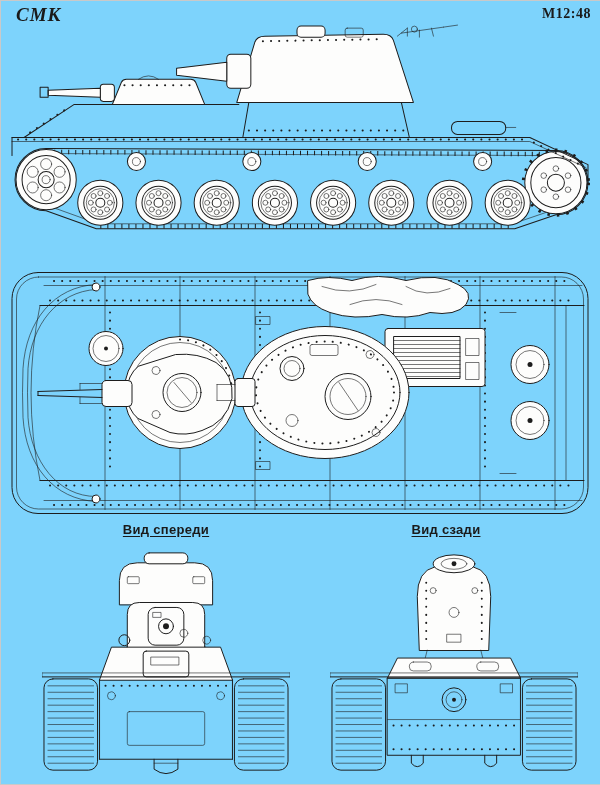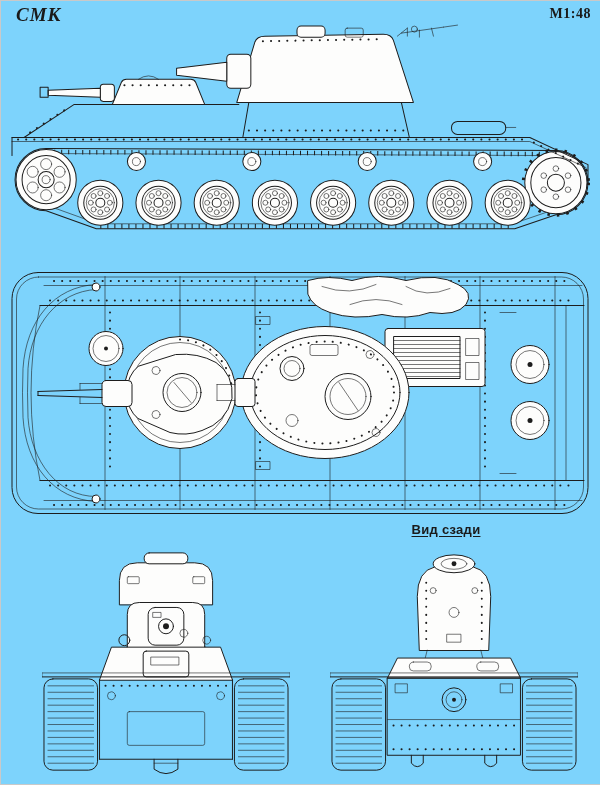--- a/index.html
+++ b/index.html
@@ -25,21 +25,21 @@
   .riv{fill:none;stroke:#1d1d1d;stroke-width:2;stroke-dasharray:.1 8;stroke-linecap:round;}
   .tick{fill:none;stroke:#1d1d1d;stroke-width:4.5;stroke-dasharray:1 6;}
   .tick2{fill:none;stroke:#1d1d1d;stroke-width:3;stroke-dasharray:2.5 7;}
 </style>
 </head>
 <body>
 
 <div class="page">
 
   <div class="hdr-left">СМК</div>
-  <div class="hdr-right">M1:48</div>
+  <div class="hdr-right">M12:48</div>
 
   <figure class="fig-side">
     <svg viewBox="0 0 580 225" xmlns="http://www.w3.org/2000/svg">
       <defs>
         <g id="rw">
           <circle r="22.5" class="ln wfill"></circle>
             <circle r="16.5" class="ln"></circle>
             <circle r="14" class="ln thin"></circle>
           <circle r="4.5" class="ln"></circle>
           <circle cx="0" cy="-9.5" r="2.5" class="ln thin"></circle>
@@ -229,20 +229,21 @@
 
       <g>
         <path class="ln thin" d="M86 14 C44 16 16 50 13 98 Q12 122 13 147 C16 195 44 229 86 231"></path>
         <path class="ln thin" d="M86 19 C48 21 21 54 18 98 Q17 122 18 147 C21 191 48 226 86 226"></path>
         <circle cx="86" cy="16.5" r="4" class="ln wfill"></circle>
         <circle cx="86" cy="228.5" r="4" class="ln wfill"></circle>
       </g>
     </svg>
   </figure>
 
+  <div class="cap cap-front">Вид спереди</div>
   <div class="cap cap-rear">Вид сзади</div>
 
   <figure class="fig-front">
     <svg viewBox="0 0 250 230" xmlns="http://www.w3.org/2000/svg">
       <defs>
         <g id="tb1">
           <rect x="0" y="0" width="54" height="92" rx="9" class="ln"></rect>
           <path class="ln thin" d="M4 7H50M4 13.5H50M4 20H50M4 26.5H50M4 33H50M4 39.5H50M4 46H50M4 52.5H50M4 59H50M4 65.5H50M4 72H50M4 78.5H50M4 85H50"></path>
         </g>
       </defs>

